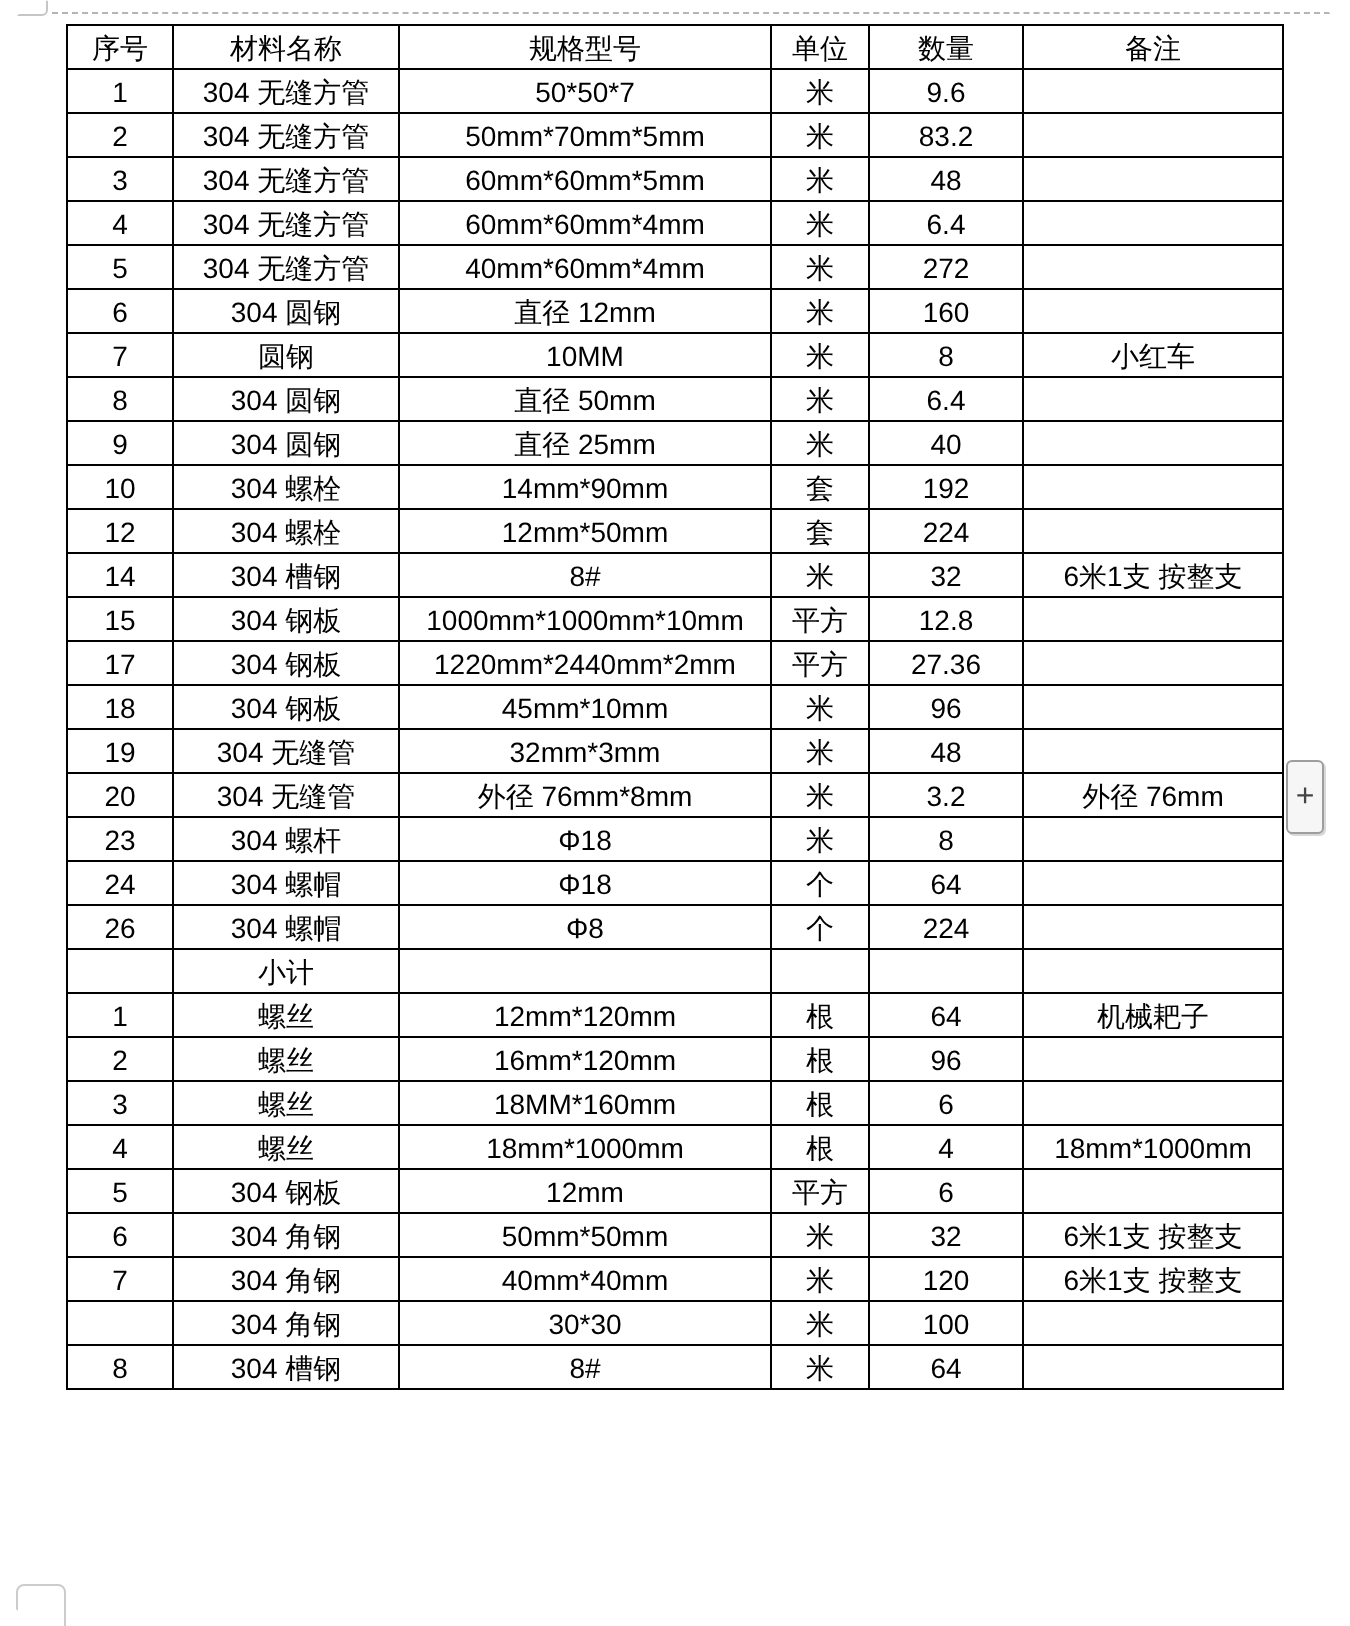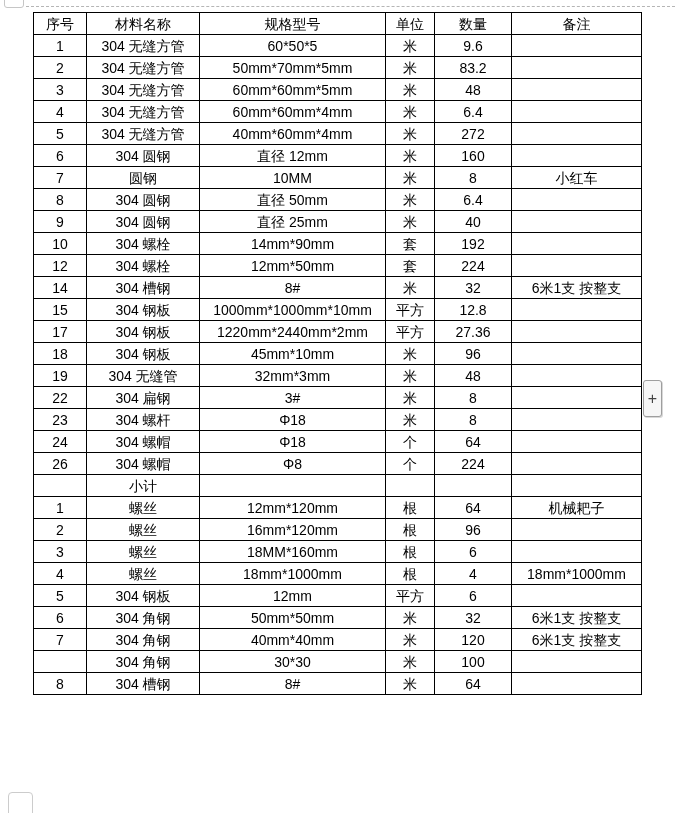--- a/index.html
+++ b/index.html
@@ -8,20 +8,21 @@
     background: #ffffff;
   }
   .page {
     position: relative;
     width: 675px;
     height: 813px;
     background: #ffffff;
     overflow: hidden;
     font-family: "Liberation Sans", "DejaVu Sans", sans-serif;
     color: #000000;
+    border-radius: 28px;
   }
   .boundary-line {
     position: absolute;
     left: 26px;
     right: 0;
     top: 6px;
     height: 0;
     border-top: 1px dashed #b5b5b5;
   }
   .top-left-handle {
@@ -108,21 +109,21 @@
         <th>规格型号</th>
         <th>单位</th>
         <th>数量</th>
         <th>备注</th>
       </tr>
     </thead>
     <tbody>
         <tr>
           <td>1</td>
           <td>304 无缝方管</td>
-          <td>60*50*5</td>
+          <td>50*50*7</td>
           <td>米</td>
           <td>9.6</td>
           <td></td>
         </tr>
         <tr>
           <td>2</td>
           <td>304 无缝方管</td>
           <td>50mm*70mm*5mm</td>
           <td>米</td>
           <td>83.2</td>
@@ -234,26 +235,26 @@
         </tr>
         <tr>
           <td>19</td>
           <td>304 无缝管</td>
           <td>32mm*3mm</td>
           <td>米</td>
           <td>48</td>
           <td></td>
         </tr>
         <tr>
-          <td>22</td>
-          <td>304 扁钢</td>
-          <td>3#</td>
-          <td>米</td>
-          <td>8</td>
-          <td></td>
+          <td>20</td>
+          <td>304 无缝管</td>
+          <td>外径 76mm*8mm</td>
+          <td>米</td>
+          <td>3.2</td>
+          <td>外径 76mm</td>
         </tr>
         <tr>
           <td>23</td>
           <td>304 螺杆</td>
           <td>Φ18</td>
           <td>米</td>
           <td>8</td>
           <td></td>
         </tr>
         <tr>

